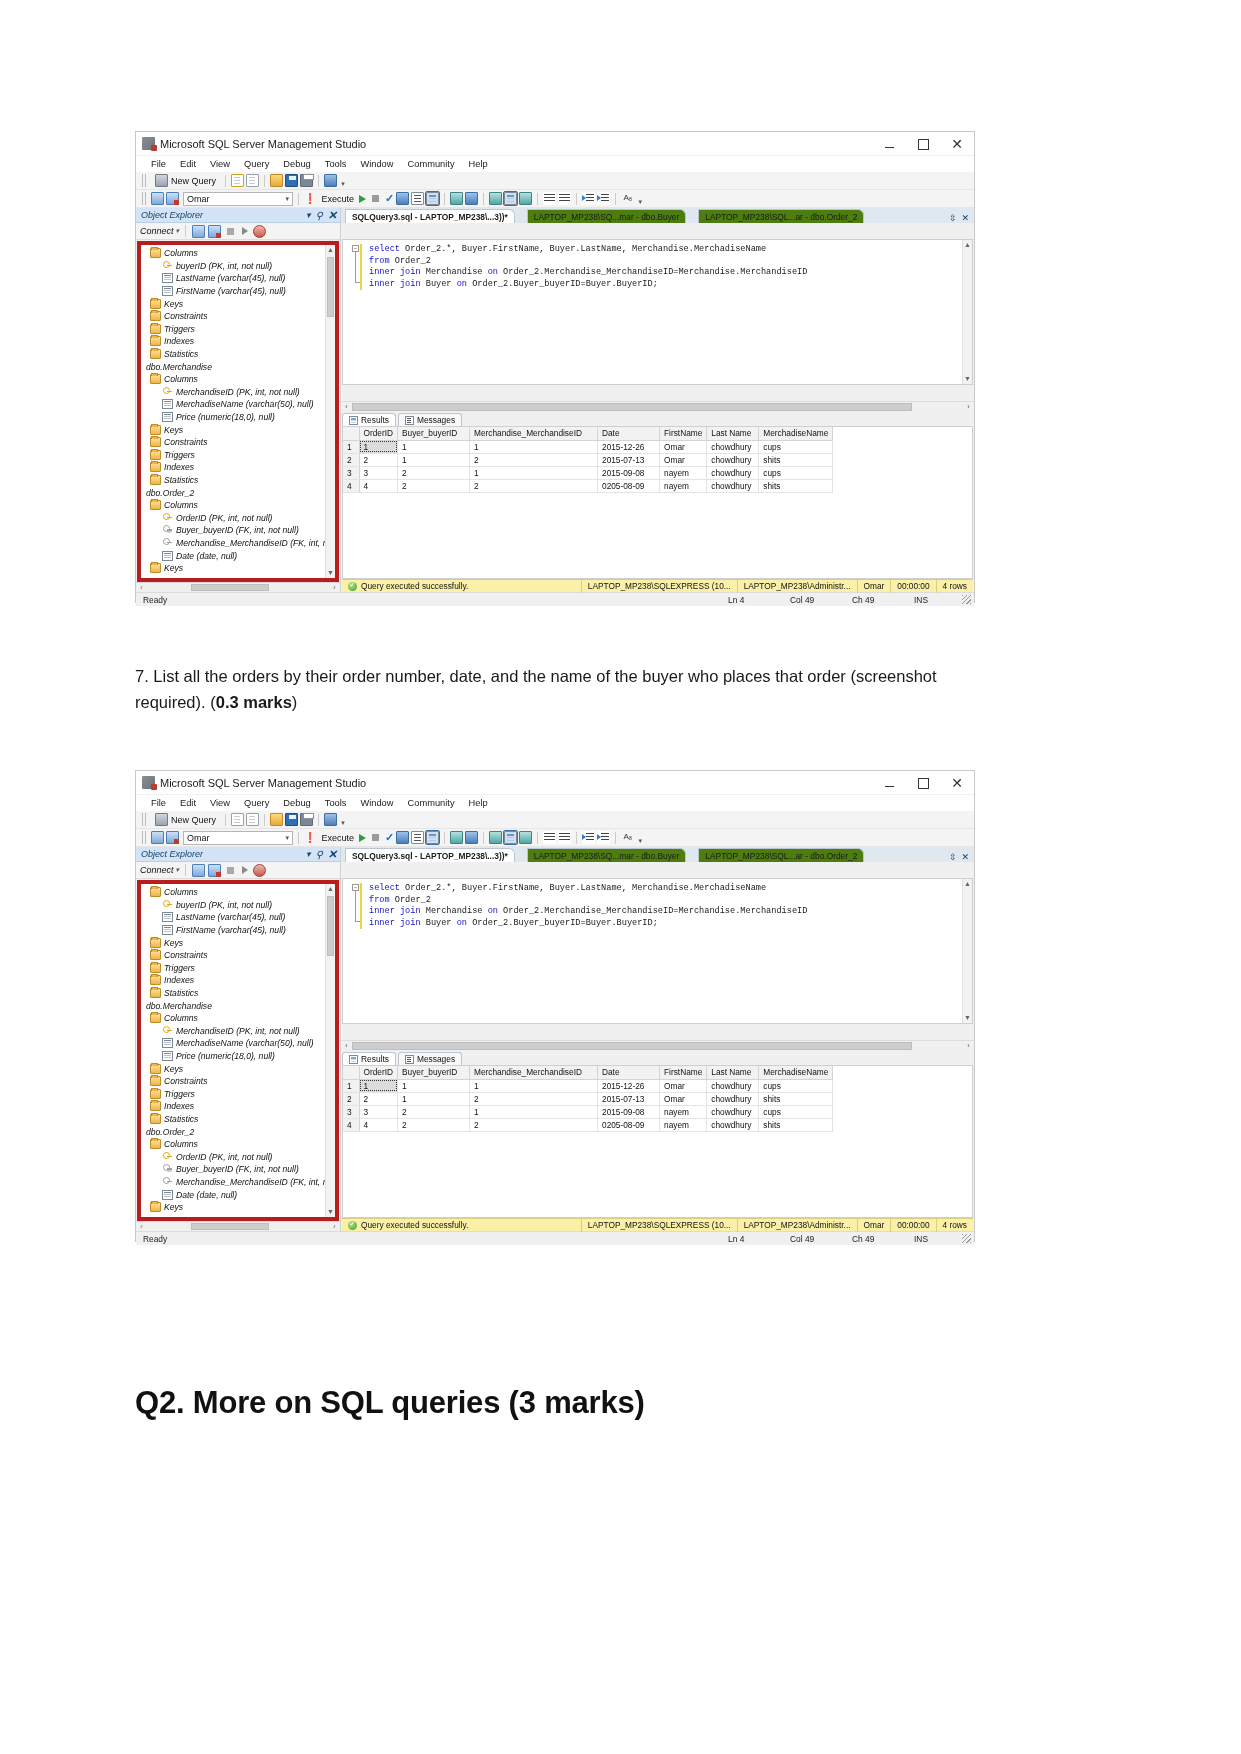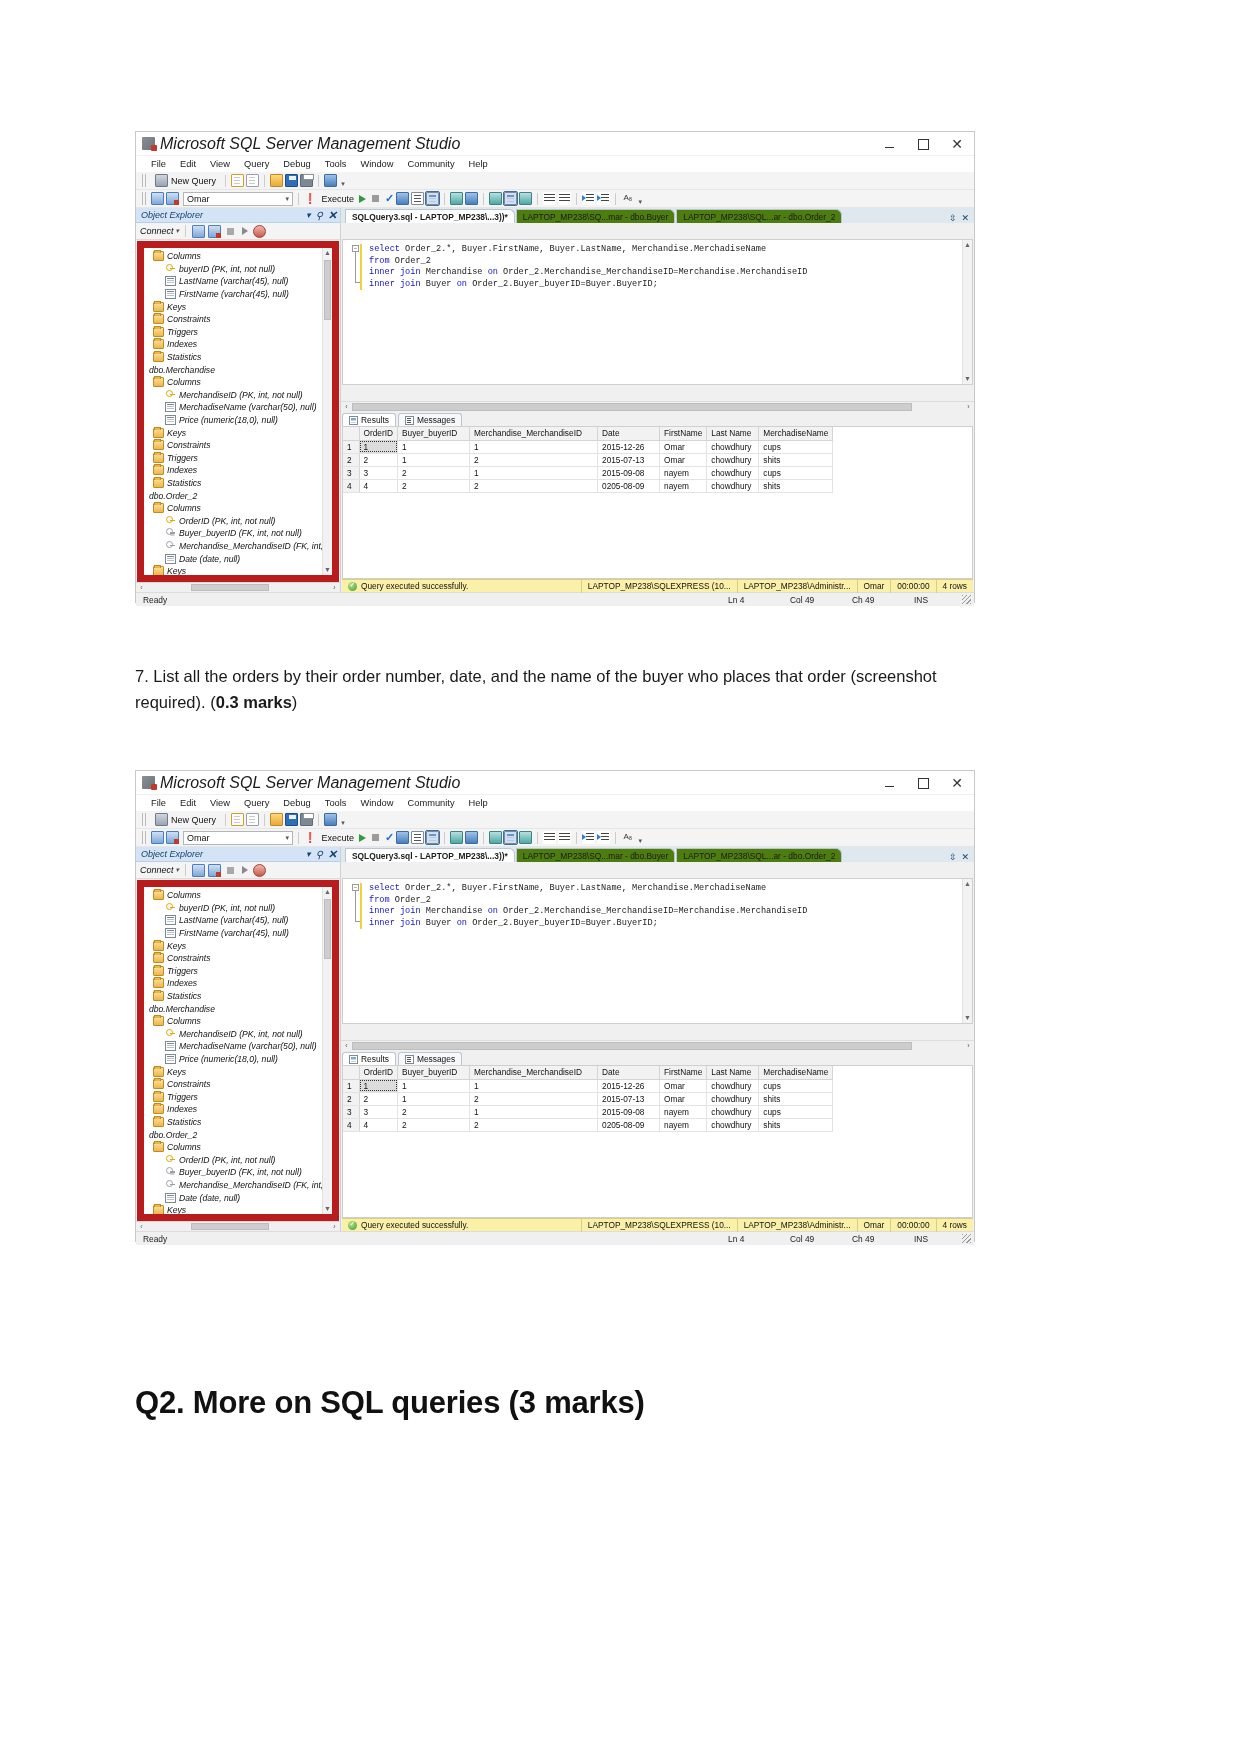--- a/index.html
+++ b/index.html
@@ -46,21 +46,21 @@
   }
   .title-ico {
     width:13px;height:13px;margin-left:6px;margin-right:5px;
     background:linear-gradient(135deg,#8a8f96 0%,#6d737a 100%);
     border-radius:1px; position:relative; flex:none;
   }
   .title-ico:after{
     content:""; position:absolute; right:-2px; bottom:-1px;
     width:6px;height:6px;background:#c0392b;border-radius:1px;
   }
-  .title-text { font-size:16px; color:#1b1b1b;font-style:italic; }
+  .title-text { font-size:11px; color:#1b1b1b; }
   .wbtns { position:absolute; right:0; top:0; height:24px; display:flex; }
   .wbtn { width:34px;height:24px;display:flex;align-items:center;justify-content:center;
           font-size:11px;color:#333; }
   .wbtn.min::after{content:"";width:9px;height:1px;background:#333;display:block;margin-top:6px;}
   .wbtn.max::after{content:"";width:9px;height:9px;border:1px solid #333;display:block;}
   .wbtn.cls{font-size:14px;font-weight:300;}
 
   .menubar {
     height:16px; background:#ffffff; display:flex; align-items:center;
     padding-left:8px; gap:0px;
@@ -139,21 +139,21 @@
     border-bottom:1px solid #b8cfe8;
   }
   .oe-head .sp{margin-left:auto;display:flex;align-items:center;gap:5px;}
   .oe-head .pin{font-size:10px;}
   .oe-head .x{font-size:11px;font-weight:bold;color:#14456b;}
   .oe-tb {
     height:17px; background:#f4f4f4; display:flex; align-items:center;
     gap:3px; padding-left:4px; border-bottom:1px solid #dcdcdc; font-size:9px;
   }
   .oe-tree {
-    flex:1; background:#fff; border:7px solid #b91c1c; margin:1px 1px 0 1px;
+    flex:1; background:#fff; border:4px solid #b91c1c; margin:1px 1px 0 1px;
     overflow:hidden; position:relative;
     padding-top:2px;
   }
   .node { display:flex; align-items:center; height:12.6px; white-space:nowrap; font-size:8.6px;}
   .node .gi { width:11px;height:10px;flex:none;margin-right:3px; position:relative;}
   .gi-folder{background:linear-gradient(#ffe09a,#ecb64b);border:1px solid #c08b22;border-radius:1px;}
   .gi-folder:before{content:"";position:absolute;left:0;top:-2px;width:5px;height:2px;background:#ecb64b;border:1px solid #c08b22;border-bottom:none;}
   .gi-key{background:transparent;}
   .gi-key:before{content:"";position:absolute;left:1px;top:0px;width:5px;height:5px;border:1.5px solid #e0a800;border-radius:50%;}
   .gi-key:after{content:"";position:absolute;left:5px;top:4px;width:5px;height:1.5px;background:#e0a800;
@@ -168,21 +168,21 @@
   .oe-hscroll .thumb{height:7px;background:#cdcdcd;border:1px solid #bdbdbd;}
 
   .vscroll{position:absolute;right:0;top:0;bottom:0;width:10px;background:#f2f2f2;border-left:1px solid #e0e0e0;}
   .vscroll .ar{height:10px;text-align:center;font-size:7px;color:#666;line-height:10px;}
   .vscroll .thumb{position:absolute;left:1px;right:1px;background:#cdcdcd;border:1px solid #bdbdbd;}
 
   
   .right { flex:1; display:flex; flex-direction:column; min-width:0; }
   .tabstrip{
     height:15px; background:#dfe7ef; display:flex; align-items:flex-end;
-    padding-left:4px; gap:1px; position:relative;
+    padding-left:4px; gap:12px; position:relative;
   }
   .tab{
     height:14px;display:flex;align-items:center;padding:0 6px;font-size:8.4px;
     background:#4d7c0f;border:1px solid #bcc6d0;border-bottom:none;
     border-radius:0 6px 0 0;white-space:nowrap;color:#1b1b1b;
   }
   .tab.active{background:#ffffff;font-weight:bold;}
   .tabstrip .tabctl{margin-left:auto;display:flex;align-items:center;gap:5px;padding-right:5px;color:#14456b;font-size:9px;}
 
   .editor{

